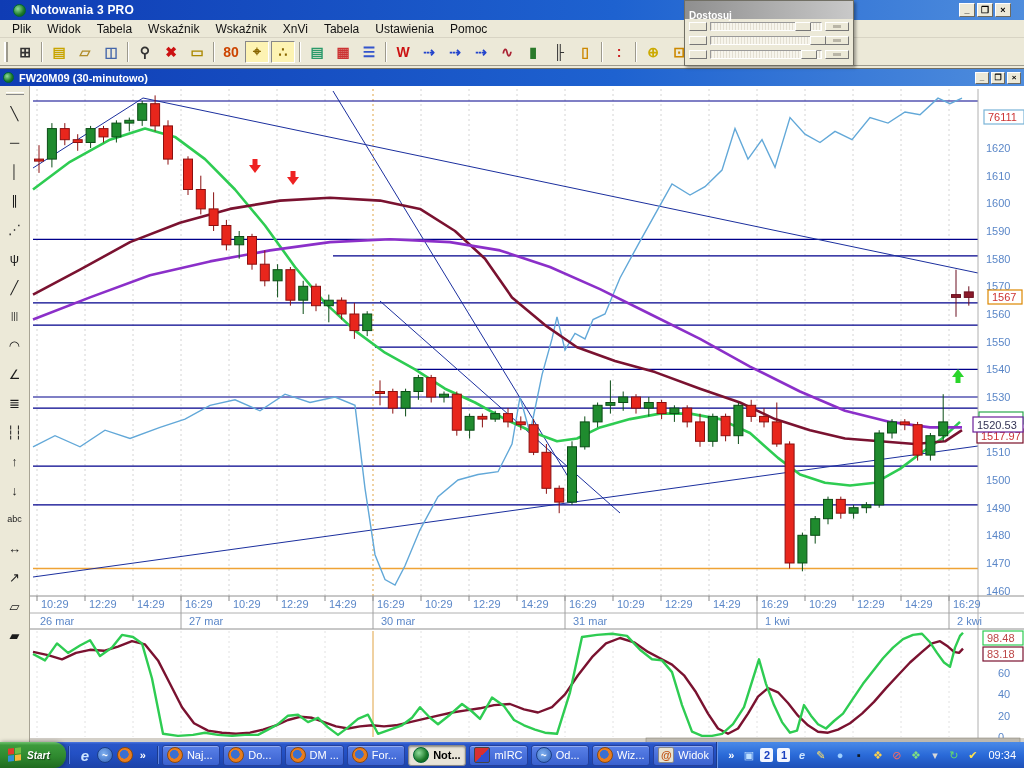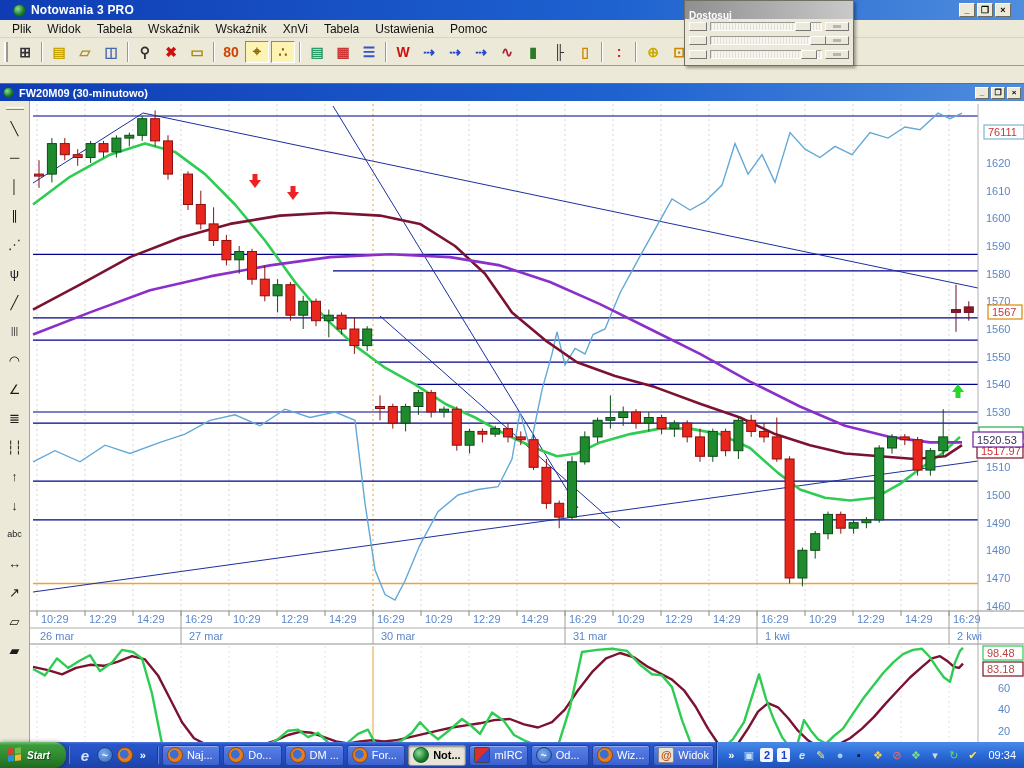--- a/index.html
+++ b/index.html
@@ -31,21 +31,21 @@
   #dostosuj-title { height:14px; background:linear-gradient(90deg,#8f8f8f,#c9c9c9); color:#fff; font-weight:bold; font-size:10px; padding:9px 4px; }
   .dz-row { display:flex; align-items:center; height:14px; padding:0 4px; gap:3px; }
   .dz-btn { width:18px; height:9px; background:#ece9d8; border:1px solid; border-color:#fff #777 #777 #fff; flex:none; }
   .dz-track { position:relative; flex:1; height:9px; background:#f7f5ec; border:1px solid; border-color:#999 #fff #fff #999;
     background-image:repeating-linear-gradient(90deg,#e3dfd2 0 1px,transparent 1px 3px); }
   .dz-handle { position:absolute; top:-1px; width:16px; height:9px; background:#ece9d8; border:1px solid; border-color:#fff #777 #777 #fff; }
   .dz-spin { width:24px; height:9px; background:#ece9d8; border:1px solid; border-color:#fff #777 #777 #fff; flex:none; display:flex; align-items:center; justify-content:center; }
   .dz-spin i { display:block; width:8px; height:3px; background:#b9b5a7; }
 
   
-  #chart-window { position:absolute; left:0; top:83px; width:1024px; height:674px; background:#1d4ed8; border-top:1px solid #716f64; }
+  #chart-window { position:absolute; left:0; top:68px; width:1024px; height:674px; background:#1d4ed8; border-top:1px solid #716f64; }
   #chart-titlebar { position:absolute; left:0; top:0; width:1024px; height:17px;
     background:linear-gradient(90deg,#0f3cb4,#1e62d0 60%,#4f8ddd); display:flex; align-items:center; padding:0 3px; }
   #chart-title { color:#fff; font-weight:bold; font-size:11px; }
   .winbtn.small { width:14px; height:12px; font-size:8px; line-height:10px; }
   #tool-strip { position:absolute; left:0; top:17px; width:30px; height:657px; background:#ece9d8; border-right:1px solid #a8a495; padding-top:4px; }
   #tool-strip .ridge { width:18px; height:3px; margin:2px auto 6px; border-top:1px solid #fff; border-bottom:1px solid #888; }
   .tool-btn { width:24px; height:24px; margin:4px auto 5px; display:flex; align-items:center; justify-content:center;
     font-size:13px; color:#1b1b1b; border:1px solid transparent; }
   #chart-svg { position:absolute; left:30px; top:17px; }
 

